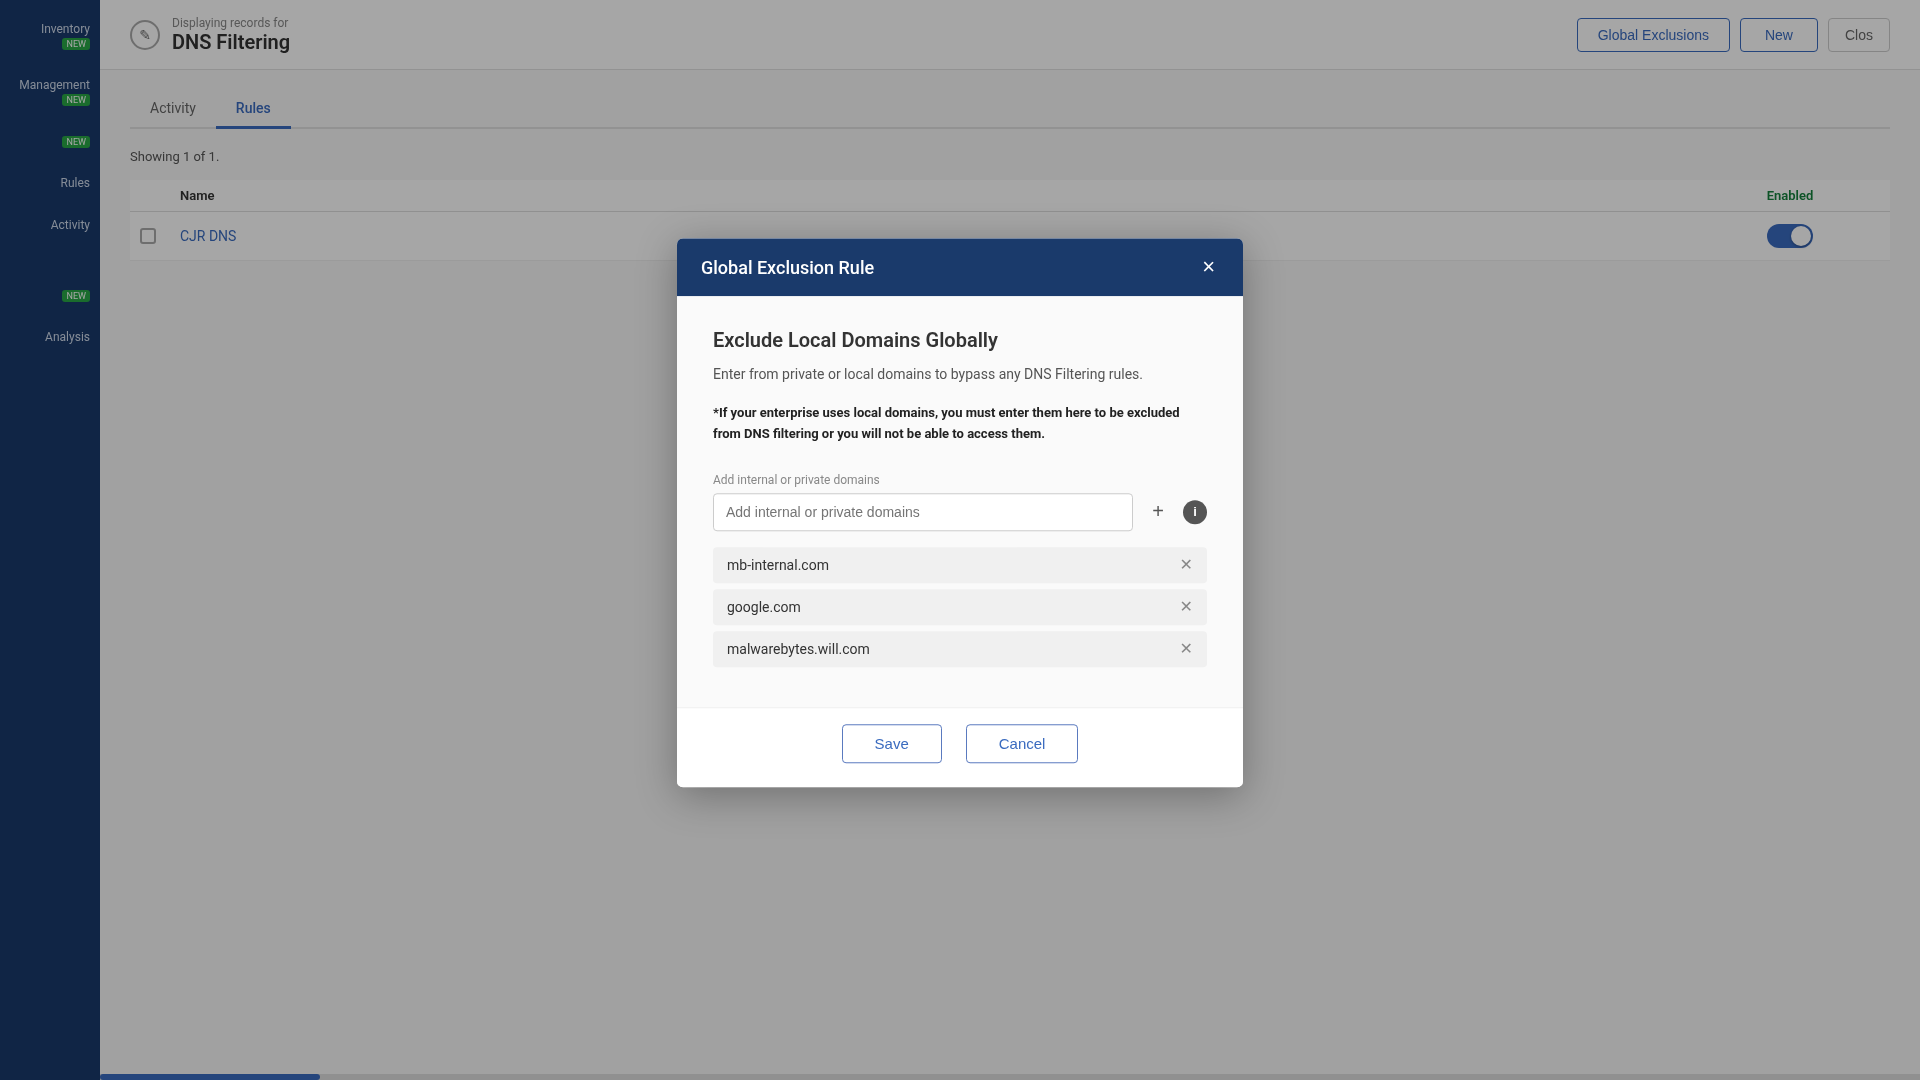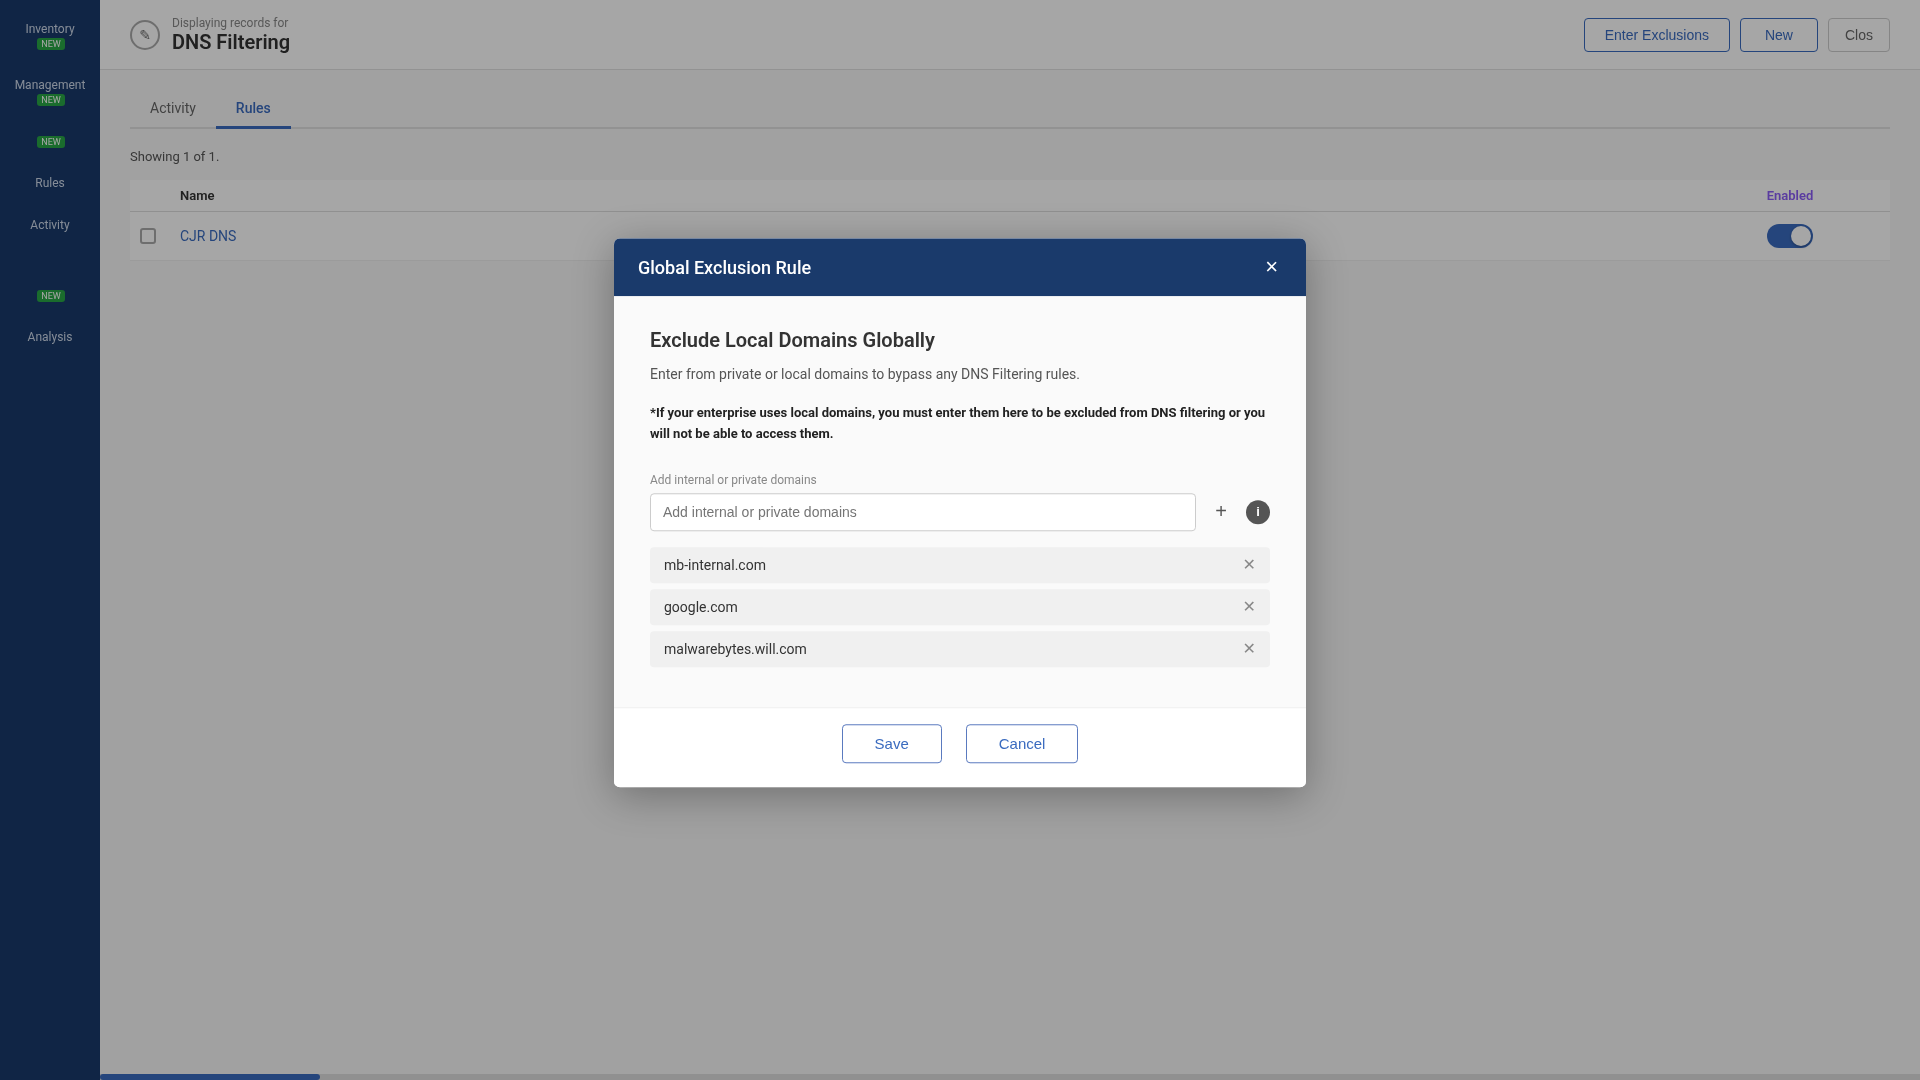--- a/index.html
+++ b/index.html
@@ -24,21 +24,21 @@
       flex-direction: column;
       padding: 10px 0;
       gap: 4px;
     }
 
     .sidebar-item {
       padding: 12px 10px;
       color: #cdd8e8;
       font-size: 12px;
       cursor: pointer;
-      text-align: center;
+      text-align: right;
       position: relative;
     }
 
     .sidebar-item .badge {
       display: inline-block;
       background: #28a745;
       color: white;
       font-size: 9px;
       padding: 1px 4px;
       border-radius: 3px;
@@ -190,21 +190,21 @@
       font-size: 13px;
       font-weight: 600;
       color: #333;
       padding: 0 10px;
     }
 
     .th-enabled {
       width: 200px;
       font-size: 13px;
       font-weight: 600;
-      color: #8b5cf6;
+      color: #15803d;
       padding: 0 10px;
       text-align: center;
     }
 
     .table-row {
       display: flex;
       align-items: center;
       padding: 12px 0;
       background: white;
       border-bottom: 1px solid #eee;
@@ -267,21 +267,21 @@
       background: rgba(0,0,0,0.35);
       z-index: 100;
     }
 
     
     .modal {
       position: absolute;
       left: 50%;
       top: 50%;
       transform: translate(-50%, -55%);
-      width: 692px;
+      width: 566px;
       background: white;
       border-radius: 6px;
       overflow: hidden;
       box-shadow: 0 8px 40px rgba(0,0,0,0.3);
       z-index: 200;
     }
 
     .modal-header {
       background: #1a3a6b;
       color: white;
@@ -492,21 +492,21 @@
 
 <div class="top-bar">
   <div class="top-bar-left">
     <div class="edit-icon">✎</div>
     <div class="top-bar-title-group">
       <span class="top-bar-subtitle">Displaying records for</span>
       <span class="top-bar-title">DNS Filtering</span>
     </div>
   </div>
   <div class="top-bar-buttons">
-    <button class="btn-global-exclusions">Enter Exclusions</button>
+    <button class="btn-global-exclusions">Global Exclusions</button>
     <button class="btn-new">New</button>
     <button class="btn-close-top">Clos</button>
   </div>
 </div>
 
 <div class="main-content">
   <div class="tabs">
     <div class="tab">
       <span>Activity</span>
     </div>

